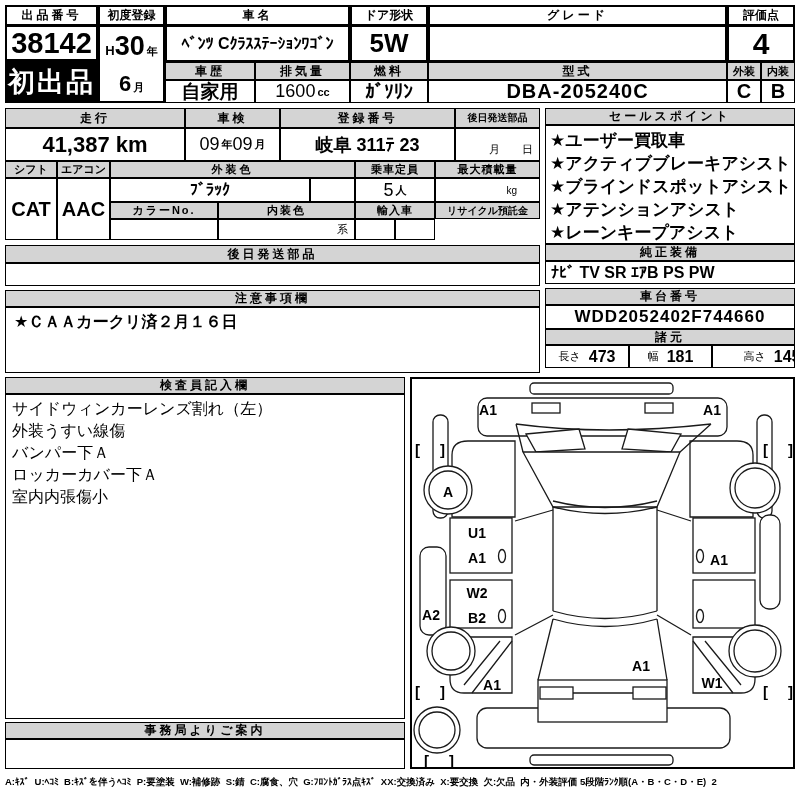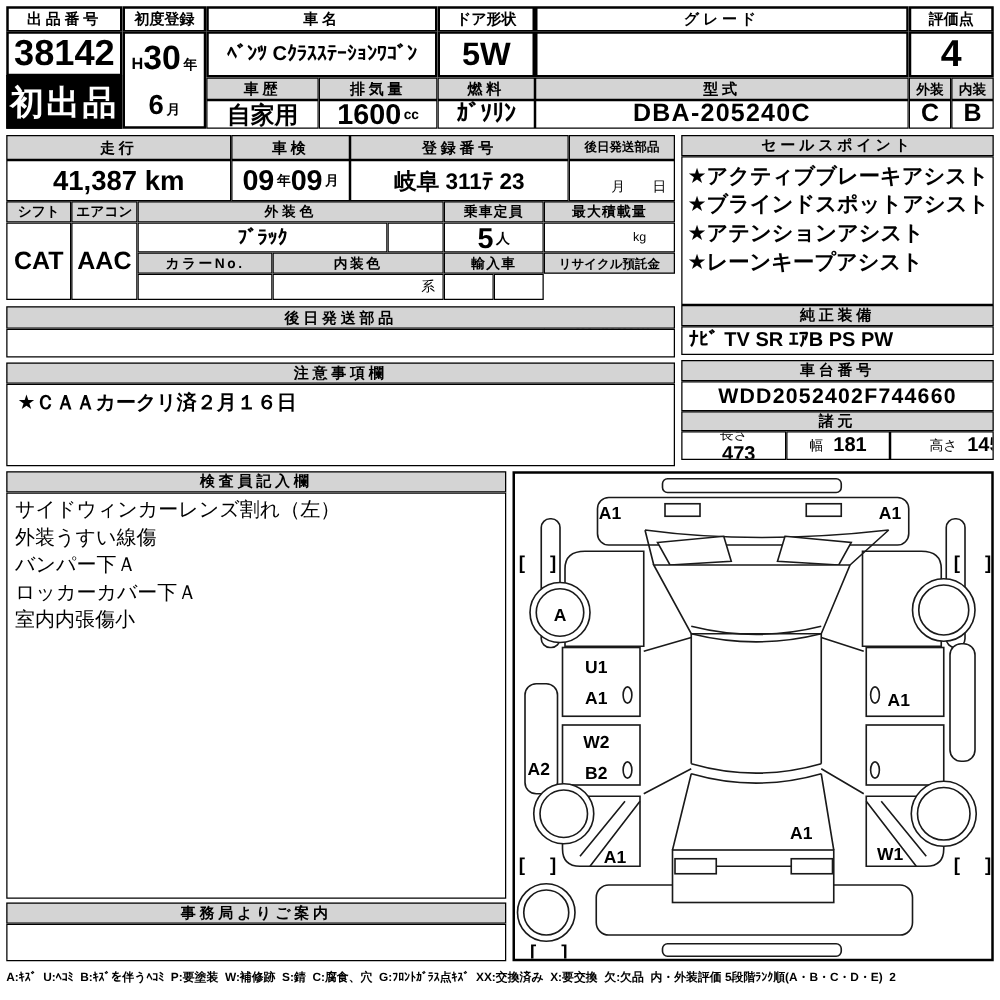--- a/index.html
+++ b/index.html
@@ -12,21 +12,21 @@
   .hdrw{background:#fff;font-size:12px;letter-spacing:3px;font-weight:bold;}
   .ls0{letter-spacing:0;}
   .f10{font-size:10px;} .f11{font-size:11px;}
   .val{font-weight:bold;}
   .left{justify-content:flex-start;}
   .right{justify-content:flex-end;}
   .top{align-items:flex-start;}
   .bottom{align-items:flex-end;}
   .badge{background:#000;color:#fff;font-weight:bold;font-size:27px;letter-spacing:2px;}
   .unit{font-size:11px;font-weight:bold;margin-left:2px;}
-  .big{font-size:23px;font-weight:bold;}
+  .big{font-size:18px;font-weight:normal;}
   .lines{flex-direction:column;align-items:flex-start;justify-content:flex-start;
          padding:3px 6px;font-size:16px;line-height:22px;}
   .sp-lines{flex-direction:column;align-items:flex-start;justify-content:flex-start;
             padding:3px 4px;font-size:17px;line-height:23px;font-weight:bold;}
   .footer{position:absolute;left:5px;top:776px;width:792px;font-size:9.5px;
           white-space:pre;overflow:hidden;font-weight:bold;}
   svg line,svg path,svg rect,svg circle,svg ellipse,svg polygon{stroke:#1a1a1a;stroke-width:1.3;fill:#fff;}
   svg .nf{fill:none;}
   .dmark{font:bold 14px "Liberation Sans","DejaVu Sans",sans-serif;fill:#000;stroke:none;}
   .brk{font:bold 15px "Liberation Sans","DejaVu Sans",sans-serif;fill:#000;stroke:none;}
@@ -133,34 +133,35 @@
   <div class="cell" style="left:435px;top:219px;width:105px;height:21px;margin-top:36px;">
     <span style="font-size:17px;font-weight:bold;">20,400</span>
     <span class="unit">円</span>
   </div>
 
   <div class="cell hdr" style="left:5px;top:245px;width:535px;height:18px;">後日発送部品</div>
   <div class="cell" style="left:5px;top:263px;width:535px;height:23px;"></div>
 
   <div class="cell hdr" style="left:545px;top:108px;width:250px;height:17px;">セールスポイント</div>
   <div class="cell sp-lines" style="left:545px;top:125px;width:250px;height:119px;">
+    <div>★ユーザー買取車</div>
     <div>★アクティブブレーキアシスト</div>
     <div>★ブラインドスポットアシスト</div>
     <div>★アテンションアシスト</div>
     <div>★レーンキープアシスト</div>
   </div>
 
   <div class="cell hdr" style="left:545px;top:244px;width:250px;height:17px;">純正装備</div>
   <div class="cell left val" style="left:545px;top:261px;width:250px;height:23px;font-size:16px;padding:0 5px;">ﾅﾋﾞ TV SR ｴｱB PS PW</div>
 
   <div class="cell hdr" style="left:545px;top:288px;width:250px;height:17px;">車台番号</div>
   <div class="cell val" style="left:545px;top:305px;width:250px;height:24px;font-size:17px;letter-spacing:1px;">WDD2052402F744660</div>
 
   <div class="cell hdr" style="left:545px;top:329px;width:250px;height:16px;">諸元</div>
-  <div class="cell" style="left:545px;top:345px;width:84px;height:23px;flex-direction:column;">
+  <div class="cell" style="left:545px;top:345px;width:84px;height:23px;">
     <span class="f11">長さ</span>
     <span style="font-size:16px;font-weight:bold;margin-left:8px;">473</span>
   </div>
   <div class="cell" style="left:629px;top:345px;width:83px;height:23px;">
     <span class="f11">幅</span>
     <span style="font-size:16px;font-weight:bold;margin-left:8px;">181</span>
   </div>
   <div class="cell" style="left:712px;top:345px;width:83px;height:23px;padding-left:37px;">
     <span class="f11">高さ</span>
     <span style="font-size:16px;font-weight:bold;margin-left:8px;">145</span>

